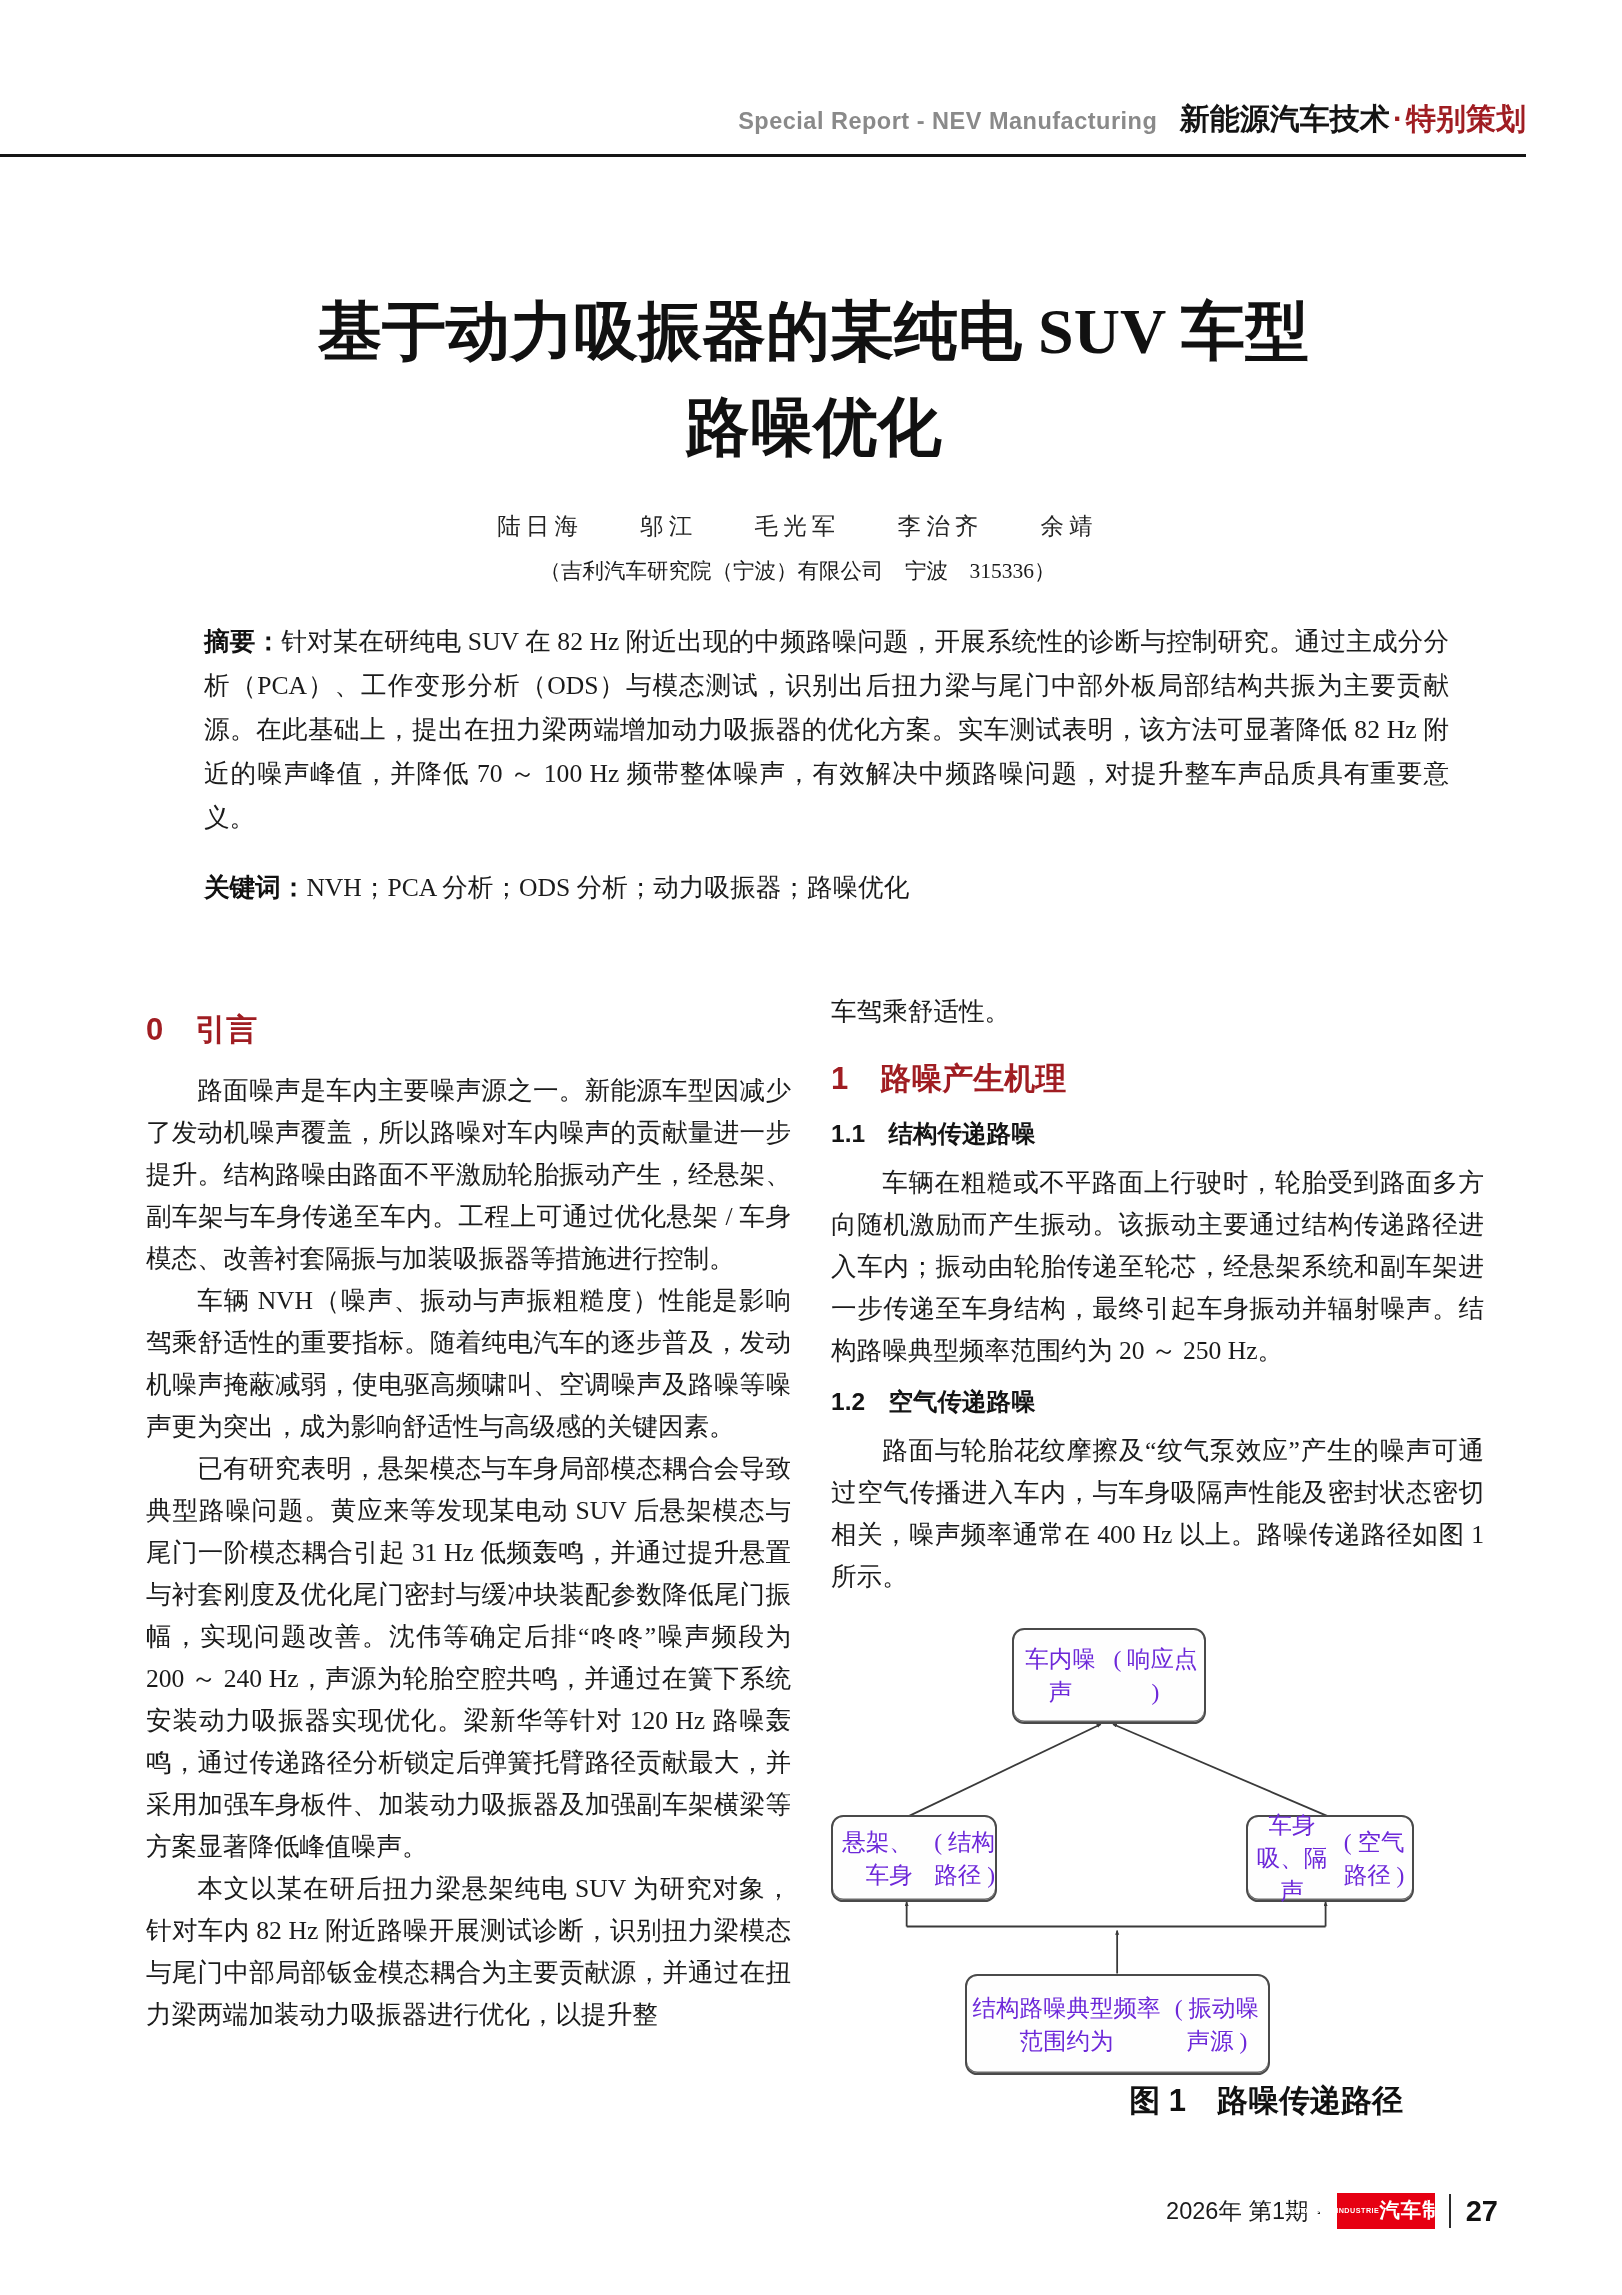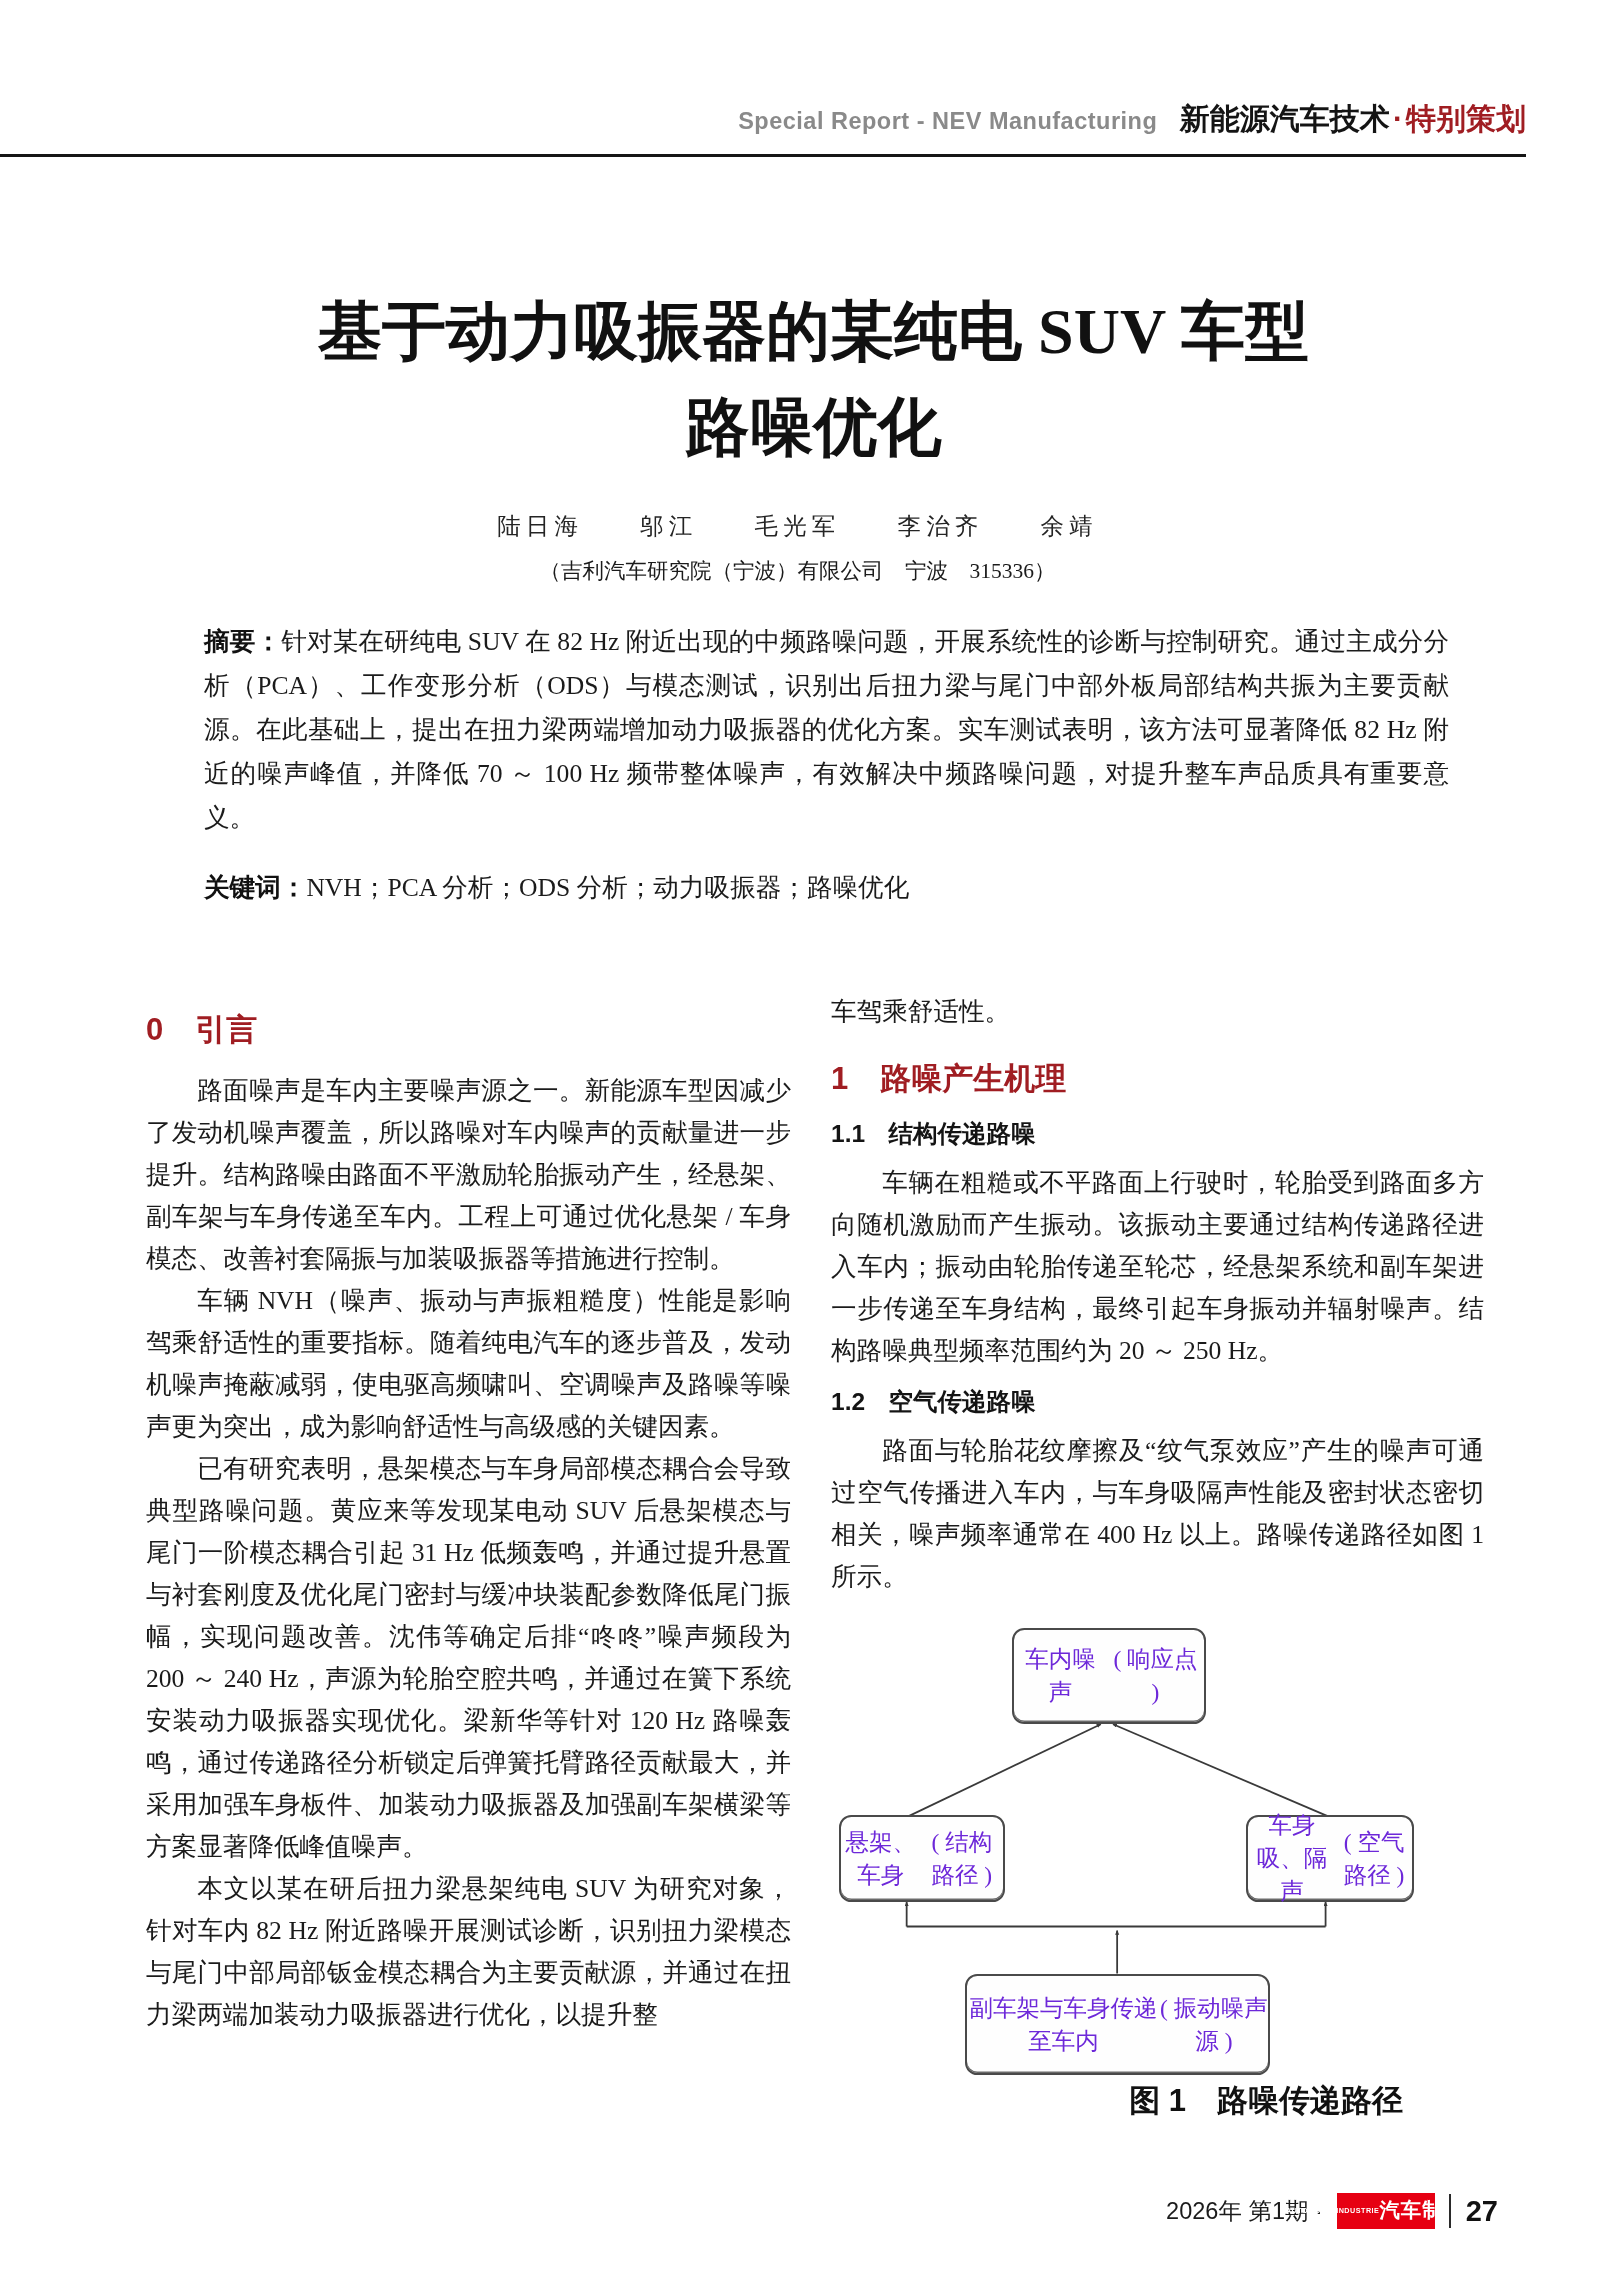--- a/index.html
+++ b/index.html
@@ -43,21 +43,21 @@
     color:#141414;margin:13.3px 0 12.3px 0;line-height:32px;text-indent:0;text-align:left;}
   h3.subsec .sub-num{margin-right:23.5px;}
 
   
   .diagram{position:relative;margin-top:23.5px;height:493px;text-indent:0;}
   .dbox{position:absolute;border:2px solid #4a4a4a;border-radius:12.3px;background:#fefefe;
     display:flex;flex-direction:row;justify-content:center;align-items:center;
     font-size:23.5px;line-height:33px;text-align:center;color:#6d28d9;
     box-shadow:0 -1.5px 0 #6a6a6a inset;}
   .dbox-top{left:181px;top:6.1px;width:190px;height:92px;}
-  .dbox-left{left:8px;top:194px;width:162px;height:83px;}
+  .dbox-left{left:0px;top:194px;width:162px;height:83px;text-align:right;}
   .dbox-right{left:415px;top:194px;width:164px;height:83px;}
   .dbox-bottom{left:134px;top:353px;width:301px;height:97px;}
   .dsvg{position:absolute;left:0;top:0;}
   .fig-caption{position:absolute;left:0;top:459px;width:572px;text-align:right;
     font-family:"Liberation Sans","DejaVu Sans",sans-serif;font-weight:bold;font-size:31px;color:#111;}
 
   
   .footer{position:absolute;top:2193px;right:125px;display:flex;align-items:center;gap:14.3px;}
   .f-issue{font-family:"Liberation Sans","DejaVu Sans",sans-serif;font-size:23.5px;color:#1b1b1b;}
   .f-logo{background:#e60012;color:#ffffff;width:98px;height:36px;display:flex;flex-direction:row;
@@ -132,21 +132,21 @@
       </div>
       <div class="dbox dbox-left">
         <span>悬架、车身</span>
         <span>( 结构路径 )</span>
       </div>
       <div class="dbox dbox-right">
         <span>车身吸、隔声</span>
         <span>( 空气路径 )</span>
       </div>
       <div class="dbox dbox-bottom">
-        <span>副车架与车身传递至车内</span>
+        <span>结构路噪典型频率范围约为</span>
         <span>( 振动噪声源 )</span>
       </div>
 
       <div class="fig-caption">图 1　路噪传递路径</div>
     </div>
   </div>
 
   <div class="footer">
     <span class="f-issue">2026年 第1期 ·</span>
     <span class="f-logo">

